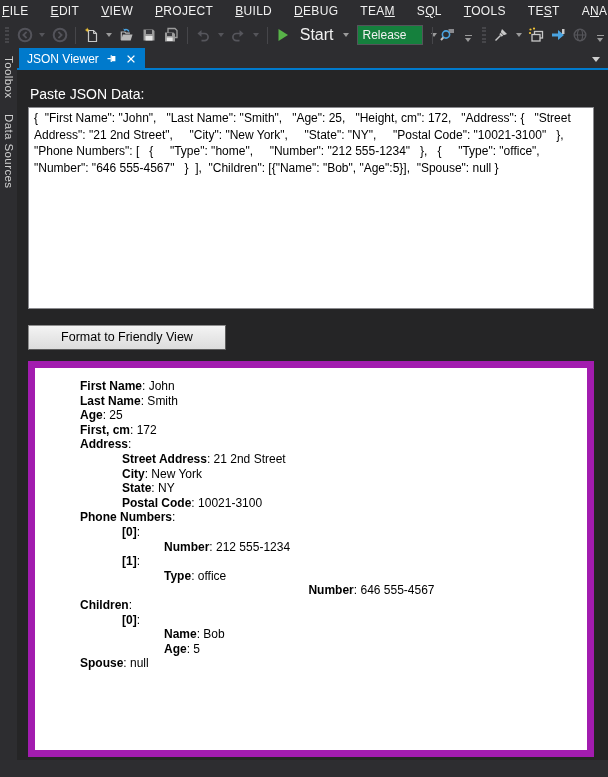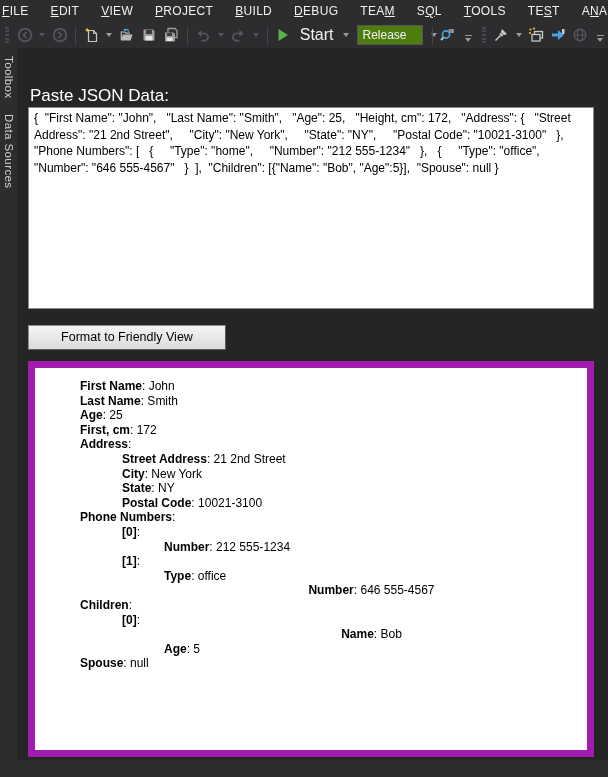--- a/index.html
+++ b/index.html
@@ -25,21 +25,21 @@
     display:flex; align-items:center; background:#2d2d30; gap:3px; padding-left:2px;
   }
   .tbtn { width:20px; height:20px; display:flex; align-items:center; justify-content:center; }
   .tbtn svg { width:16px; height:16px; }
   .tsep { width:1px; height:17px; background:#46464a; margin:0 3px; }
   .thandle { width:4px; height:16px; border-left:2px dotted #46464a; border-right:2px dotted #46464a; margin:0 3px; }
   .caret { width:0; height:0; border-left:3px solid transparent; border-right:3px solid transparent; border-top:4px solid #9a9a9a; margin:0 2px; }
   .caret.dis { border-top-color:#55555a; }
   .start-label { font-size:16px; color:#f1f1f1; margin:0 4px 0 4px; }
   .combo {
-    width:66px; height:20px; background:#4d7c0f; border:1px solid #54545a;
+    width:66px; height:20px; background:#15803d; border:1px solid #54545a;
     display:flex; align-items:center; justify-content:space-between;
     font-size:12px; color:#f1f1f1; padding:0 5px; margin:0 3px;gap:24px;
   }
   .overflow { display:flex; flex-direction:column; align-items:center; gap:2px; margin:6px 4px 0 4px; }
   .overflow .bar { width:7px; height:1px; background:#9a9a9a; }
   
   .side-strip {
     position:absolute; top:48px; left:0; width:17px; bottom:0;
     background:#2d2d30; display:flex; flex-direction:column; gap:16px;
     padding-top:8px; align-items:center;
@@ -60,21 +60,21 @@
     display:flex; align-items:center; gap:7px; padding:0 8px; cursor:default;
   }
   .tab-title { font-size:12px; color:#ffffff; white-space:nowrap; }
   .tab svg { width:12px; height:12px; display:block; }
   .tabrow-caret {
     position:absolute; right:8px; top:9px; width:0; height:0;
     border-left:4px solid transparent; border-right:4px solid transparent;
     border-top:5px solid #cfcfcf;
   }
   
-  .paste-label { position:absolute; left:13px; top:38px; font-size:17px; color:#ffffff; }
+  .paste-label { position:absolute; left:13px; top:38px; font-size:14px; color:#ffffff; }
   .raw-box {
     position:absolute; left:11px; top:59px; width:566px; height:202px;
     background:#ffffff; border:1px solid #8a8a8e; color:#000;
     font-size:12px; line-height:16.5px; padding:2px 5px;
     white-space:pre-wrap; word-wrap:break-word; overflow:hidden;
   }
   .format-btn {
     position:absolute; left:11px; top:277px; width:198px; height:25px;
     background:linear-gradient(#f4f4f4,#e9e9e9 45%,#dcdcdc);
     border:1px solid #8e8e8e; border-right-color:#5c5c5c; border-bottom-color:#5c5c5c;
@@ -241,20 +241,36 @@
       <span class="caret" style="margin:0"></span>
     </span>
 </div>
 
 <div class="side-strip">
   <span class="vtab">Toolbox</span>
   <span class="vtab">Data Sources</span>
 </div>
 
 <div class="toolwindow">
+  <div class="tabrow">
+    <div class="tab">
+      <span class="tab-title">JSON Viewer</span>
+      <svg viewBox="0 0 16 16">
+          <rect x="8" y="4" width="4.5" height="7" fill="#fff"></rect>
+          <line x1="7" y1="3" x2="7" y2="12" stroke="#fff" stroke-width="1.6"></line>
+          <line x1="6.5" y1="7.5" x2="2" y2="7.5" stroke="#fff" stroke-width="1.6"></line>
+        </svg>
+      <svg viewBox="0 0 16 16">
+          <line x1="3.5" y1="3.5" x2="12.5" y2="12.5" stroke="#fff" stroke-width="1.8"></line>
+          <line x1="12.5" y1="3.5" x2="3.5" y2="12.5" stroke="#fff" stroke-width="1.8"></line>
+        </svg>
+    </div>
+    <span class="tabrow-caret"></span>
+    <div class="accent"></div>
+  </div>
 
   <div class="paste-label">Paste JSON Data:</div>
 
   <div class="raw-box">{  "First Name": "John",   "Last Name": "Smith",   "Age": 25,   "Height, cm": 172,   "Address": {   "Street Address": "21 2nd Street",     "City": "New York",     "State": "NY",     "Postal Code": "10021-3100"   },  "Phone Numbers": [   {     "Type": "home",     "Number": "212 555-1234"   },   {     "Type": "office",     "Number": "646 555-4567"   }  ],  "Children": [{"Name": "Bob", "Age":5}],  "Spouse": null }</div>
 
   <div class="format-btn">Format to Friendly View</div>
 
   <div class="friendly-box">
       <div class="fline" style="padding-left: 0px;"><b>First Name</b>: John</div>
       <div class="fline" style="padding-left: 0px;"><b>Last Name</b>: Smith</div>
@@ -266,17 +282,17 @@
       <div class="fline" style="padding-left: 42px;"><b>State</b>: NY</div>
       <div class="fline" style="padding-left: 42px;"><b>Postal Code</b>: 10021-3100</div>
       <div class="fline" style="padding-left: 0px;"><b>Phone Numbers</b>:</div>
       <div class="fline" style="padding-left: 42px;"><b>[0]</b>:</div>
       <div class="fline" style="padding-left: 84px;"><b>Number</b>: 212 555-1234</div>
       <div class="fline" style="padding-left: 42px;"><b>[1]</b>:</div>
       <div class="fline" style="padding-left: 84px;"><b>Type</b>: office</div>
       <div class="fline" style="padding-left: 84px; text-align: center;"><b>Number</b>: 646 555-4567</div>
       <div class="fline" style="padding-left: 0px;"><b>Children</b>:</div>
       <div class="fline" style="padding-left: 42px;"><b>[0]</b>:</div>
-      <div class="fline" style="padding-left: 84px; text-align: center;"><b>Name</b>: Bob</div>
+      <div class="fline" style="padding-left: 84px;"><b>Name</b>: Bob</div>
       <div class="fline" style="padding-left: 84px;"><b>Age</b>: 5</div>
       <div class="fline" style="padding-left: 0px;"><b>Spouse</b>: null</div>
     </div>
 </div>
 
 </body></html>

